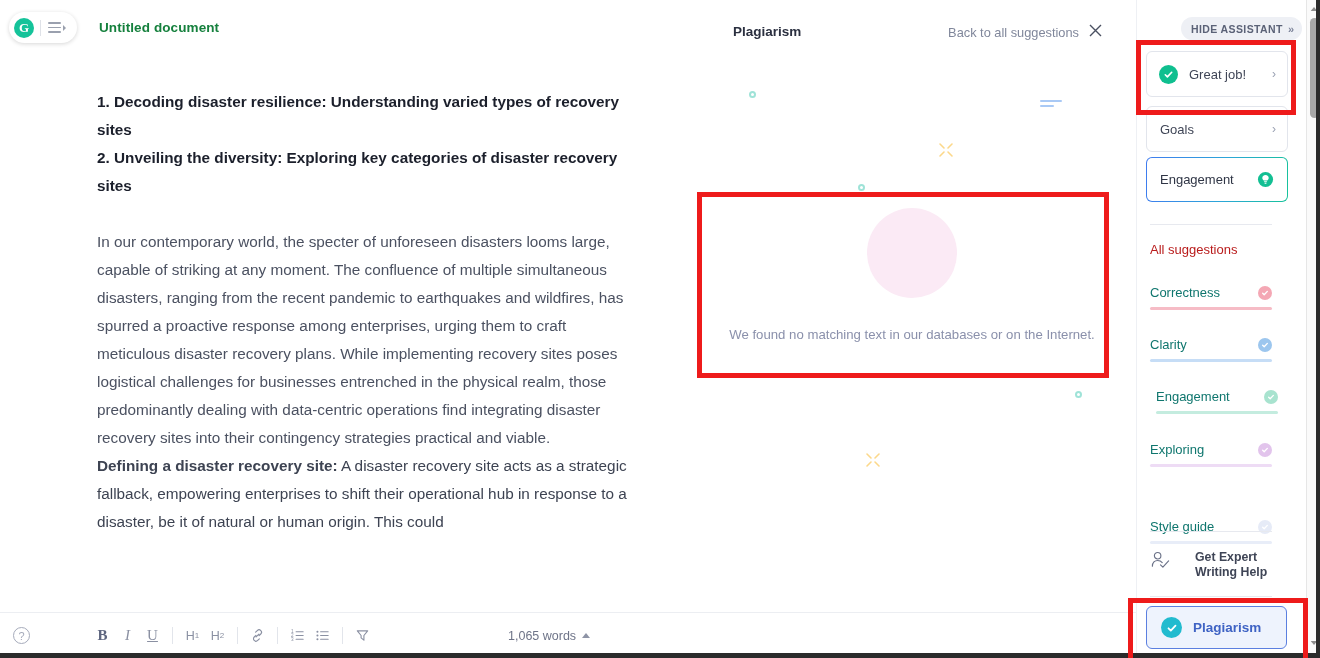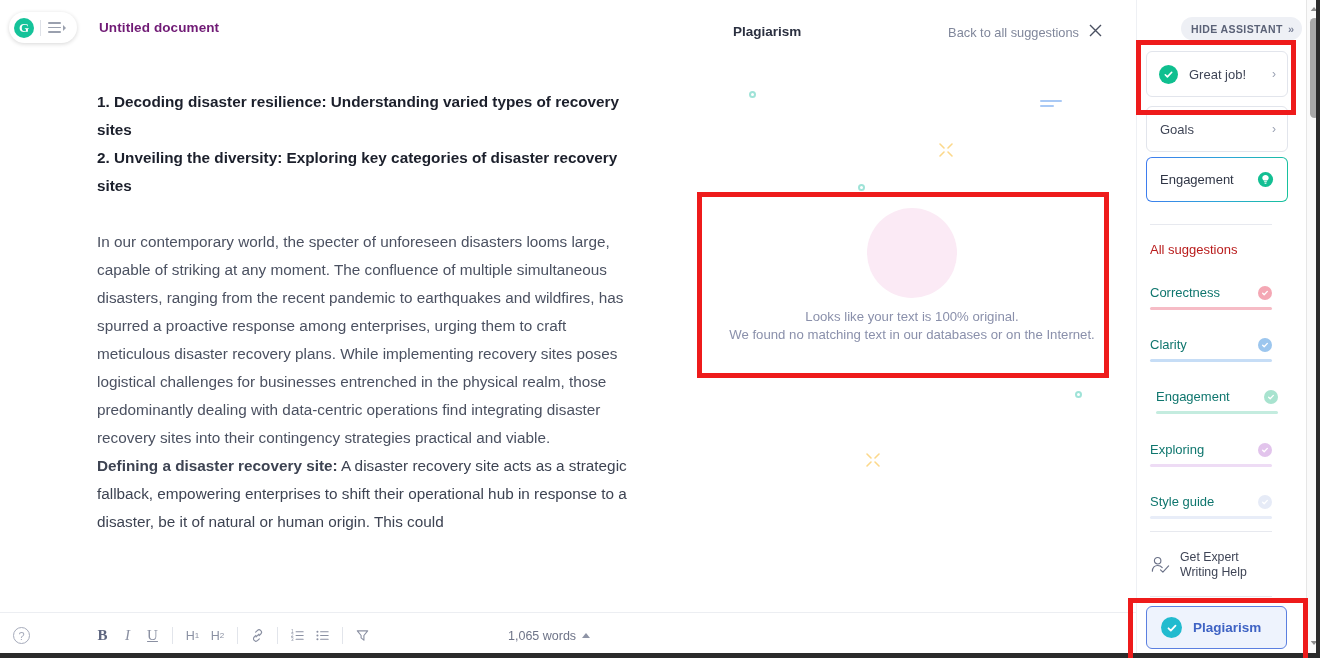--- a/index.html
+++ b/index.html
@@ -34,21 +34,21 @@
   .burger i { display: block; width: 13px; height: 1.6px; background: #9aa0ae; border-radius: 1px; }
   .burger i:nth-child(2) { width: 13px; }
   .burger i:nth-child(3) { width: 13px; }
   .pill-caret {
     margin-left: 2px; width: 0; height: 0;
     border-left: 3.5px solid #9aa0ae;
     border-top: 3px solid transparent; border-bottom: 3px solid transparent;
   }
   .doc-title {
     position: absolute; left: 99px; top: 20px;
-    font-size: 13.5px; font-weight: bold; color: #701a75; letter-spacing: .1px;
+    font-size: 13.5px; font-weight: bold; color: #15803d; letter-spacing: .1px;
   }
   .doc-body {
     position: absolute; left: 97px; top: 88px; width: 530px;
     font-size: 15.3px; line-height: 28px; color: #3d4352;
   }
   .doc-body h3 { font-size: 15.3px; font-weight: bold; color: #1b1f2b; margin: 0; }
   .doc-body .para { margin-top: 28px; color: #4b5161; }
   .fade-mask {
     position: absolute; left: 0; bottom: 46px; width: 700px; height: 26px;
     background: linear-gradient(to bottom, rgba(255,255,255,0), #fff 85%);
@@ -153,21 +153,21 @@
   .sugg-all { position: absolute; left: 13px; top: 242px; font-size: 13px; color: #b91c1c; }
   .sugg { position: absolute; left: 13px; width: 122px; }
   .sugg .row { display: flex; align-items: center; justify-content: space-between; }
   .sugg .name { font-size: 13px; color: #0f766e; }
   .sugg .dot { width: 14px; height: 14px; border-radius: 50%; display: flex; align-items: center; justify-content: center; }
   .sugg .dot svg { display: block; }
   .sugg .bar { margin-top: 7px; height: 2.5px; border-radius: 2px; }
 
   .expert {
     position: absolute; left: 13px; top: 550px; width: 130px;
-    display: flex; align-items: center; gap: 9px;
+    display: flex; gap: 24px; font-weight: bold;
   }
   .expert .txt { font-size: 12.3px; line-height: 15px; color: #3f4556; }
 
   .plag-btn {
     position: absolute; left: 9px; top: 606px; width: 141px; height: 43px;
     border: 1px solid #5b7fe0; border-radius: 6px; background: #eef3fd;
     display: flex; align-items: center; gap: 11px; padding-left: 14px;
   }
   .plag-btn .lbl { font-size: 13.5px; font-weight: bold; color: #3f63c4; }
   .plag-btn .badge { width: 21px; height: 21px; border-radius: 50%; background: #22bbcf; display:flex; align-items:center; justify-content:center; }
@@ -274,21 +274,20 @@
           <g stroke="#5a6078" stroke-width="1.3" fill="none">
             <path d="M40 60 L42.5 47"></path>
               <path d="M45 60 L45 47"></path>
               <path d="M50 60 L47.5 47"></path>
             <circle cx="41" cy="45" r="2.4"></circle>
               <circle cx="49" cy="45" r="2.4"></circle>
             <path d="M43.4 44.6 L46.6 44.6"></path>
           </g>
         </svg>
       </div>
-      <div class="msg1">Looks like your text is 100% original.</div>
       <div class="msg2">We found no matching text in our databases or on the Internet.</div>
     </div>
   </div>
 
   <div class="side">
 
     <div class="hide-assistant">
       <span>HIDE ASSISTANT</span>
       <span class="chev">»</span>
     </div>
@@ -363,21 +362,21 @@
         <span class="name">Exploring</span>
         <span class="dot" style="background:#e2c4ec;">
           <svg width="8" height="8" viewBox="0 0 12 12">
               <path d="M2.5 6.3 L4.8 8.6 L9.5 3.6" stroke="#fff" stroke-width="2" fill="none" stroke-linecap="round" stroke-linejoin="round"></path>
             </svg>
         </span>
       </div>
       <div class="bar" style="background:#eedcf5;"></div>
     </div>
 
-    <div class="sugg" style="top:494px;text-align:center;">
+    <div class="sugg" style="top:519px;text-align:center;">
       <div class="row">
         <span class="name">Style guide</span>
         <span class="dot" style="background:#e6ebf7;">
           <svg width="8" height="8" viewBox="0 0 12 12">
               <path d="M2.5 6.3 L4.8 8.6 L9.5 3.6" stroke="#fff" stroke-width="2" fill="none" stroke-linecap="round" stroke-linejoin="round"></path>
             </svg>
         </span>
       </div>
       <div class="bar" style="background:#e8edf8;"></div>
     </div>

